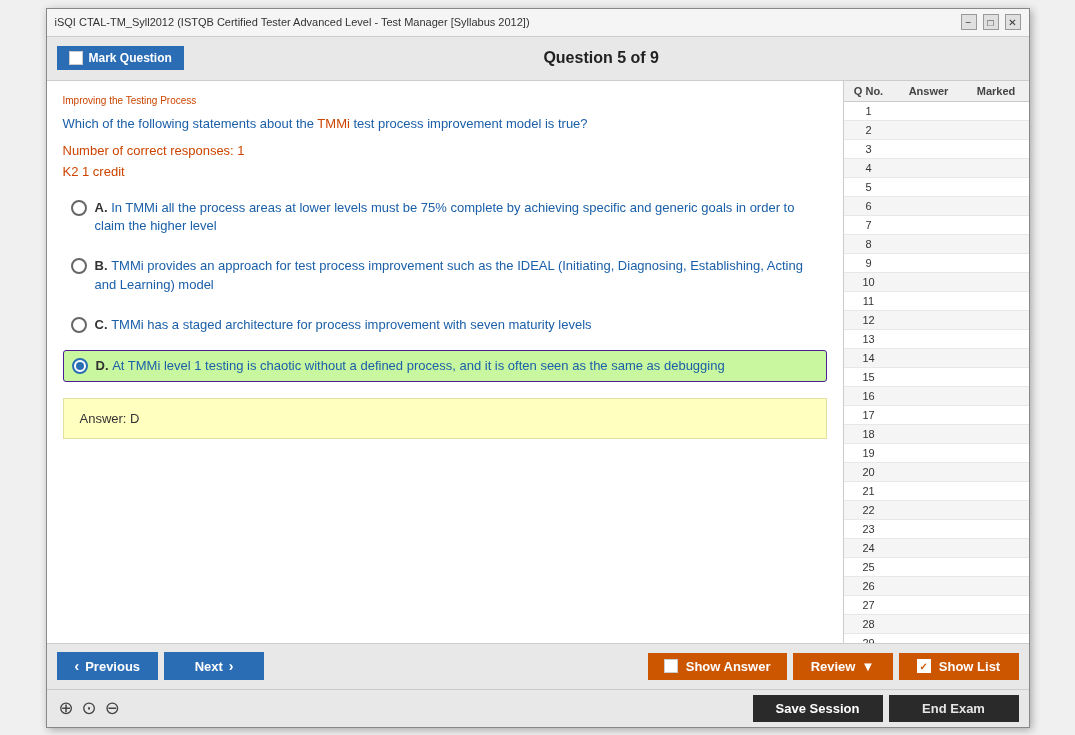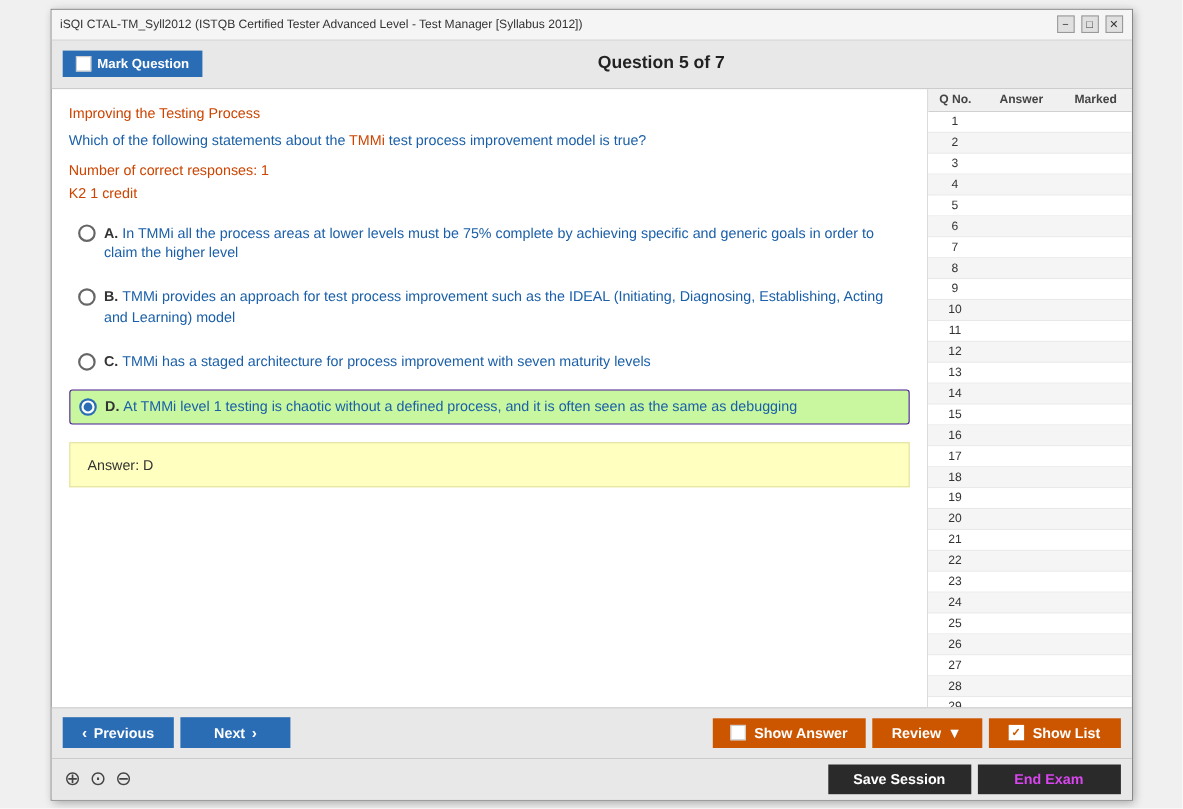--- a/index.html
+++ b/index.html
@@ -96,21 +96,21 @@
       overflow: hidden;
     }
     .question-area {
       flex: 1;
       padding: 14px 16px;
       overflow-y: auto;
       border-right: 1px solid #ccc;
     }
     .topic-heading {
       color: #cc4400;
-      font-size: 13px;
+      font-size: 10px;
       font-weight: normal;
       margin-bottom: 8px;
     }
     .question-text {
       color: #1a5fa8;
       font-size: 13px;
       margin-bottom: 10px;
       line-height: 1.5;
     }
     .question-text .highlight {
@@ -342,21 +342,21 @@
       color: white;
       border: none;
       padding: 6px 20px;
       font-size: 13px;
       font-weight: bold;
       cursor: pointer;
       min-width: 130px;
     }
     .end-exam-btn {
       background: #2a2a2a;
-      color: #d946ef;
+      color: #e5e5e5;
       border: none;
       padding: 6px 20px;
       font-size: 13px;
       font-weight: bold;
       cursor: pointer;
       min-width: 130px;
     }
     .bottom-right {
       display: flex;
       gap: 6px;
@@ -375,21 +375,21 @@
       <div class="title-bar-btn">□</div>
       <div class="title-bar-btn">✕</div>
     </div>
   </div>
 
   <div class="toolbar">
     <button class="mark-question-btn">
       <div class="checkbox-icon">✓</div>
       <span>Mark Question</span>
     </button>
-    <div class="question-title">Question 5 of 7</div>
+    <div class="question-title">Question 5 of 9</div>
   </div>
 
   <div class="main-content">
 
     <div class="question-area">
       <div class="topic-heading">Improving the Testing Process</div>
       <div class="question-text">
         <span>Which of the following statements about the </span><span class="highlight">TMMi</span><span> test process improvement model is true?</span>
       </div>
       <div class="correct-responses">Number of correct responses: 1</div>

